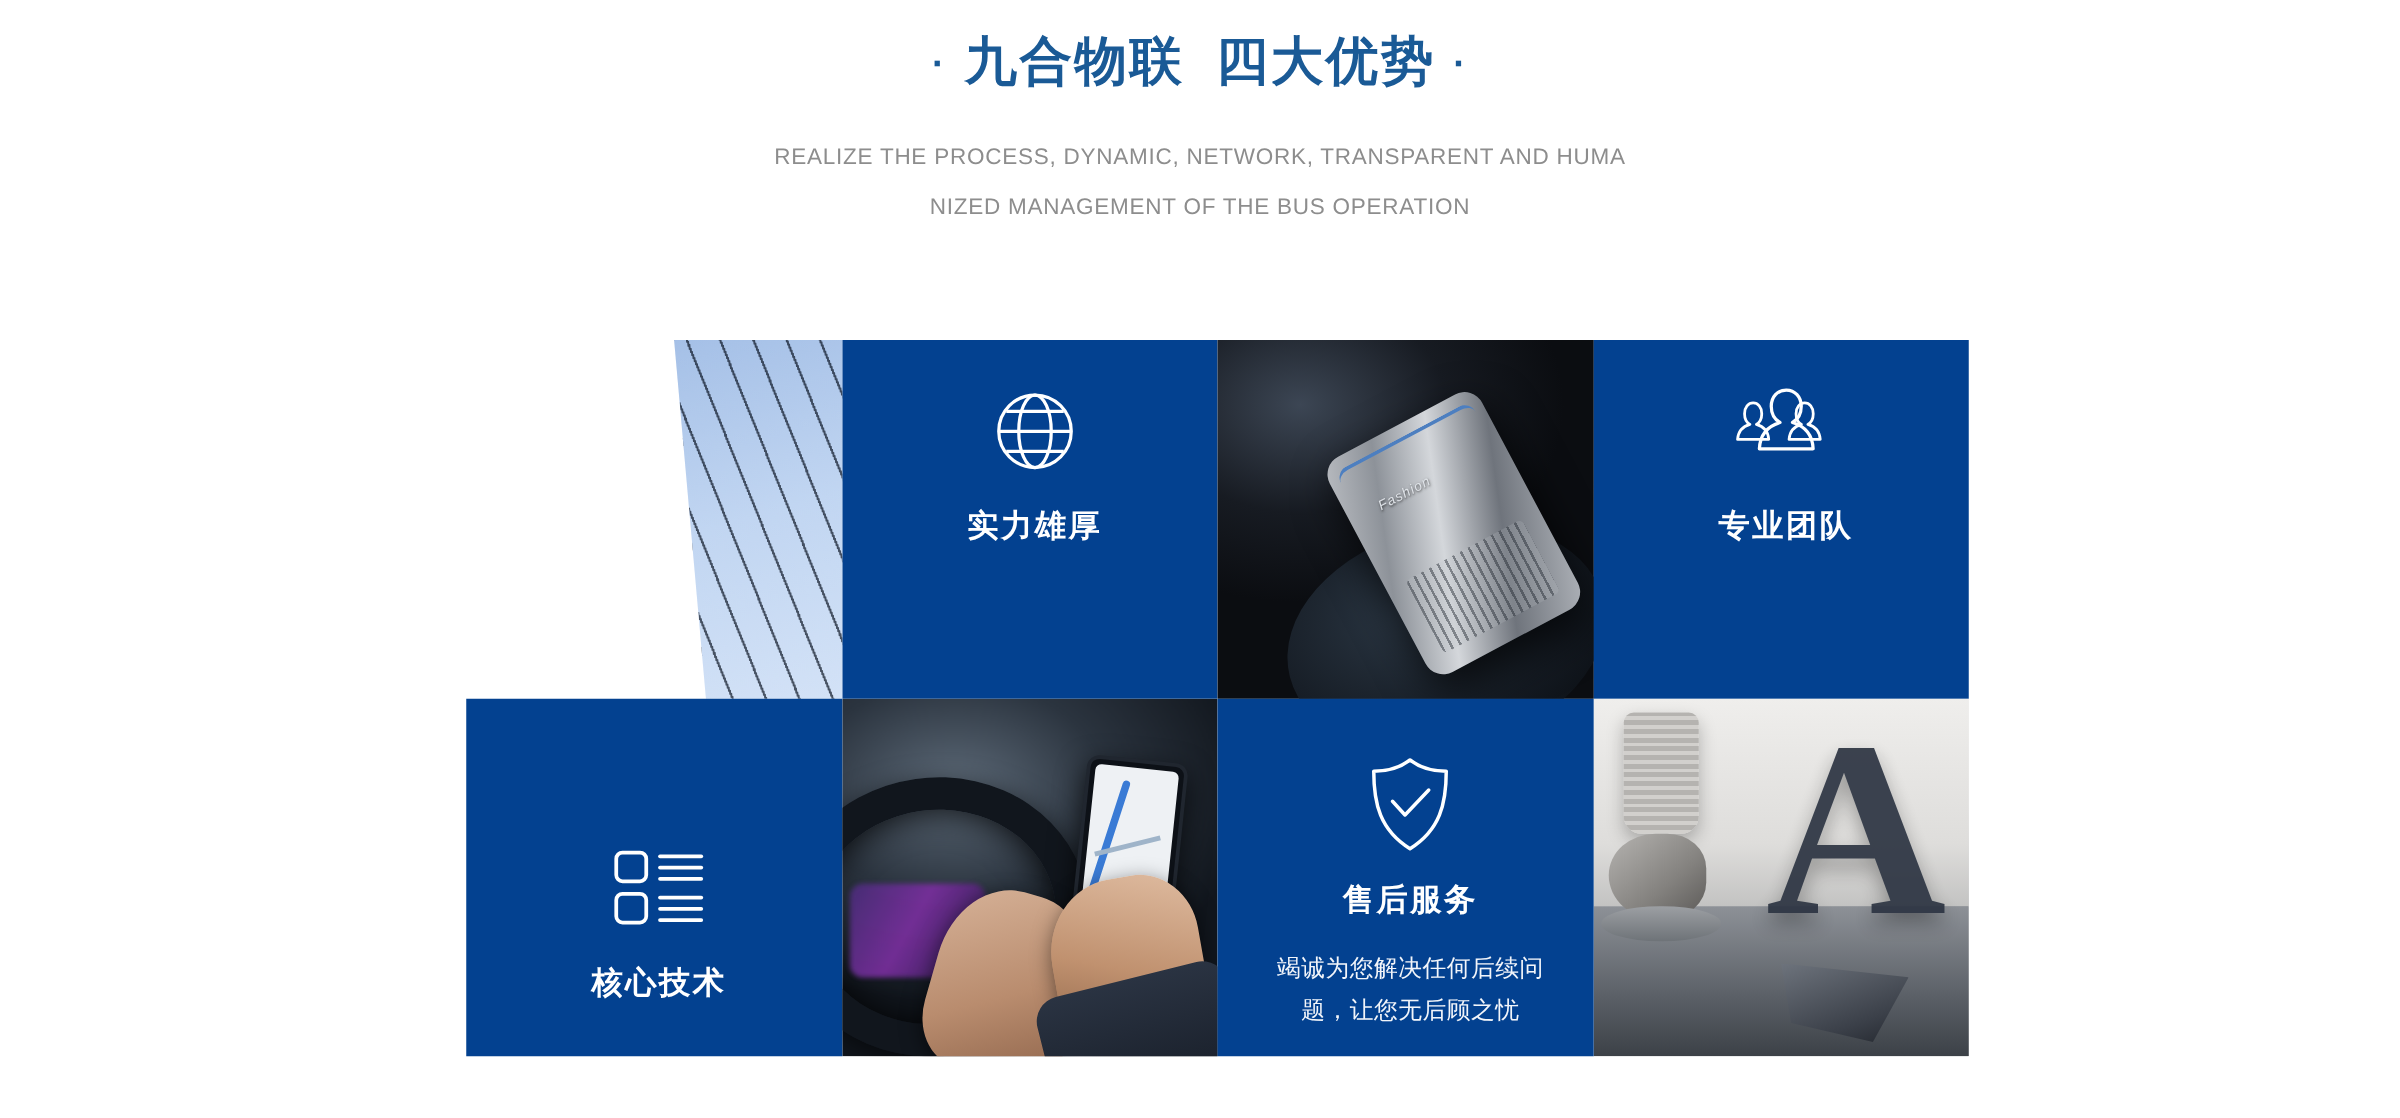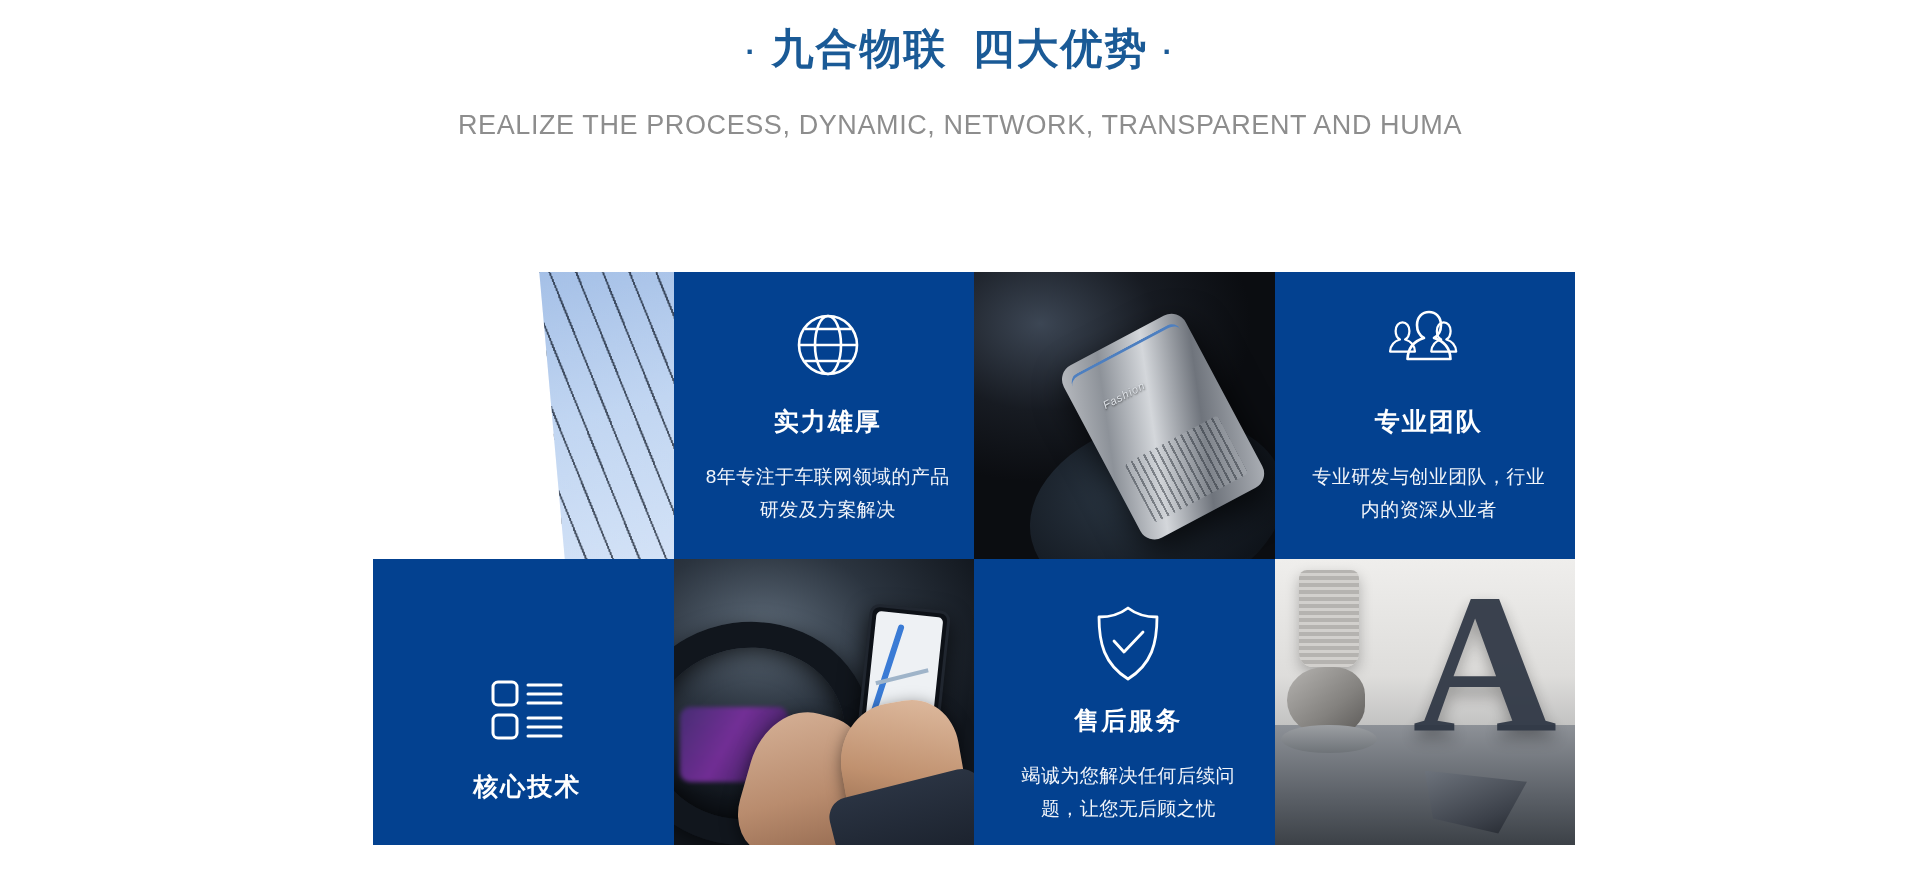--- a/index.html
+++ b/index.html
@@ -36,21 +36,21 @@
   .main-title .dot {
     font-size: 30px;
     vertical-align: middle;
     padding: 0 14px;
     color: #1A5A96;
   }
   .main-title .t-a { margin-right: 25px; }
 
   .subtitle {
     margin-top: 26px;
-    font-size: 27px;
+    font-size: 18px;
     font-weight: 300;
     color: #8d8d8d;
     letter-spacing: 0.6px;
     line-height: 40px;
   }
   .subtitle div { white-space: nowrap; }
 
   
   .grid {
     position: absolute;
@@ -377,61 +377,60 @@
 <body>
 
 <div class="page">
 
   <div class="heading-block">
     <div class="main-title">
       <span class="dot">·</span><span class="t-a">九合物联</span><span>四大优势</span><span class="dot">·</span>
     </div>
     <div class="subtitle">
       <div>REALIZE THE PROCESS, DYNAMIC, NETWORK, TRANSPARENT AND HUMA</div>
+      <div>NIZED MANAGEMENT OF THE BUS OPERATION</div>
     </div>
   </div>
 
   <div class="grid">
 
     <div class="cell">
       <div class="photo ph-building"></div>
     </div>
 
     <div class="cell blue">
       <div class="icon-wrap">
         <svg width="76" height="76" viewBox="0 0 76 76" fill="none" stroke="#ffffff" stroke-width="2.6">
           <circle cx="38" cy="38" r="29"></circle>
           <ellipse cx="38" cy="38" rx="13" ry="29"></ellipse>
           <line x1="9" y1="38" x2="67" y2="38"></line>
           <line x1="15" y1="22" x2="61" y2="22"></line>
           <line x1="15" y1="54" x2="61" y2="54"></line>
         </svg>
       </div>
       <div class="feature-title">实力雄厚</div>
-      <div class="feature-desc">8年专注于车联网领域的产品研发及方案解决</div>
     </div>
 
     <div class="cell">
       <div class="photo ph-device">
         <div class="holder"></div>
         <div class="dev-body"></div>
         <div class="dev-label">Fashion</div>
       </div>
     </div>
 
     <div class="cell blue">
       <div class="icon-wrap">
         <svg width="84" height="74" viewBox="0 0 84 74" fill="none" stroke="#ffffff" stroke-width="2.6" stroke-linejoin="round">
           <path d="M24 22c0-6 3.5-10 8-10s8 4 8 10c0 5-2.5 8.5-5 10 7 2 11 7 11.5 14H17.5C18 39 22 34 29 32c-2.5-1.5-5-5-5-10z" transform="translate(-12,4) scale(0.86)"></path>
           <path d="M44 22c0-6 3.5-10 8-10s8 4 8 10c0 5-2.5 8.5-5 10 7 2 11 7 11.5 14H37.5C38 39 42 34 49 32c-2.5-1.5-5-5-5-10z" transform="translate(12,4) scale(0.86)"></path>
           <path d="M30 17c0-7.5 5-13 12-13s12 5.5 12 13c0 6.5-3.5 11-7 13 10 3 16 10 16.5 21H20.5C21 40 27 33 37 30c-3.5-2-7-6.5-7-13z"></path>
         </svg>
       </div>
       <div class="feature-title">专业团队</div>
-      <div class="feature-desc">专业研发与创业团队，行业内的资深从业者</div>
     </div>
 
     <div class="cell blue row2">
       <div class="icon-wrap">
         <svg width="74" height="62" viewBox="0 0 74 62" fill="none" stroke="#ffffff" stroke-width="3" stroke-linecap="round">
           <rect x="3" y="3" width="24" height="23" rx="5"></rect>
           <rect x="3" y="36" width="24" height="23" rx="5"></rect>
           <line x1="38" y1="6" x2="71" y2="6"></line>
           <line x1="38" y1="15" x2="71" y2="15"></line>
           <line x1="38" y1="24" x2="71" y2="24"></line>

